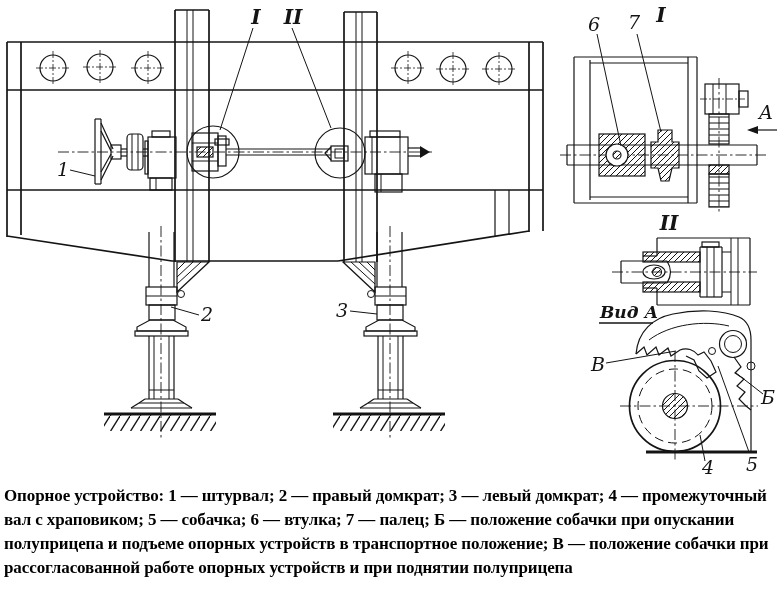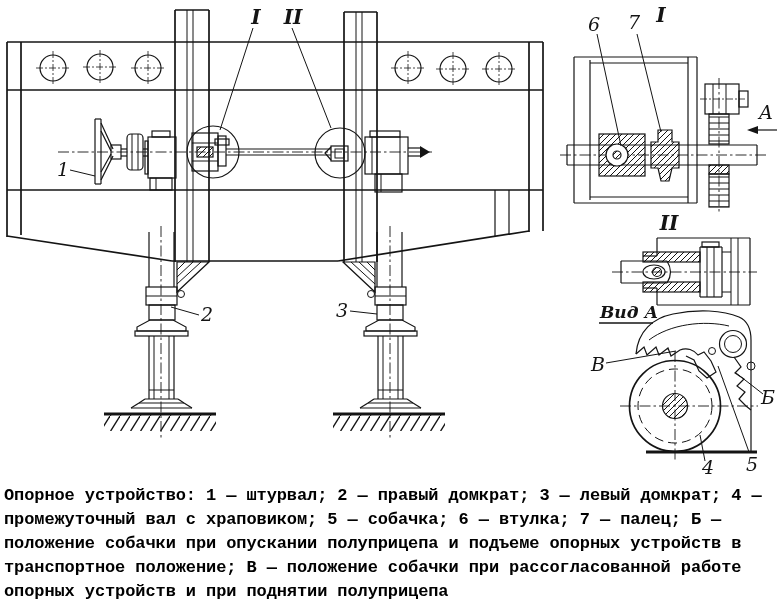--- a/index.html
+++ b/index.html
@@ -9,21 +9,21 @@
   .s2{stroke-width:1.2;}
   .s3{stroke-width:1;}
   .cl{stroke-width:0.9;stroke-dasharray:11 3 2.5 3;}
   .hcl{stroke-width:0.8;stroke-dasharray:7 2 2 2;}
   .dash{stroke-width:1;stroke-dasharray:9 5;}
   .thick{stroke-width:3.2;}
   .lbl{font:italic 19px "DejaVu Serif",serif;fill:#141414;stroke:none;text-anchor:middle;}
   .lblB{font:italic bold 20px "DejaVu Serif",serif;fill:#141414;stroke:none;text-anchor:middle;}
   .vida{font:italic bold 17px "DejaVu Serif",serif;fill:#141414;stroke:none;text-anchor:start;}
   .fill{fill:#141414;stroke:none;}
-  .caption{width:769px;margin:4px 4px 0 4px;font-family:Liberation Mono, monospace;
+  .caption{width:769px;margin:4px 4px 0 4px;font-family:Liberation Serif, serif;
            font-weight:bold;font-size:17px;line-height:24px;color:#000;letter-spacing:-0.1px;}
 </style>
 </head>
 <body>
 
 <div id="page">
 <svg width="781" height="480" viewBox="0 0 781 480">
   <defs>
     <pattern id="ht" width="6" height="6" patternUnits="userSpaceOnUse">
       <path d="M0,6 L6,0" stroke="#141414" stroke-width="1" fill="none"></path>

